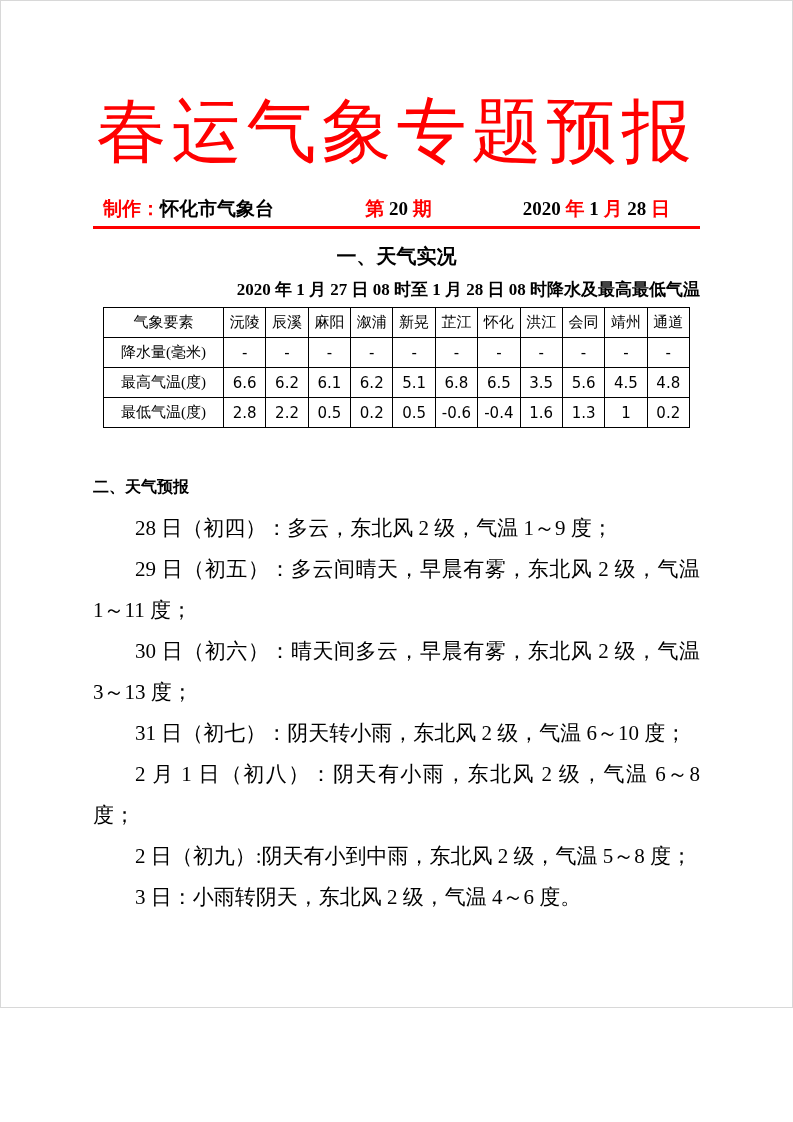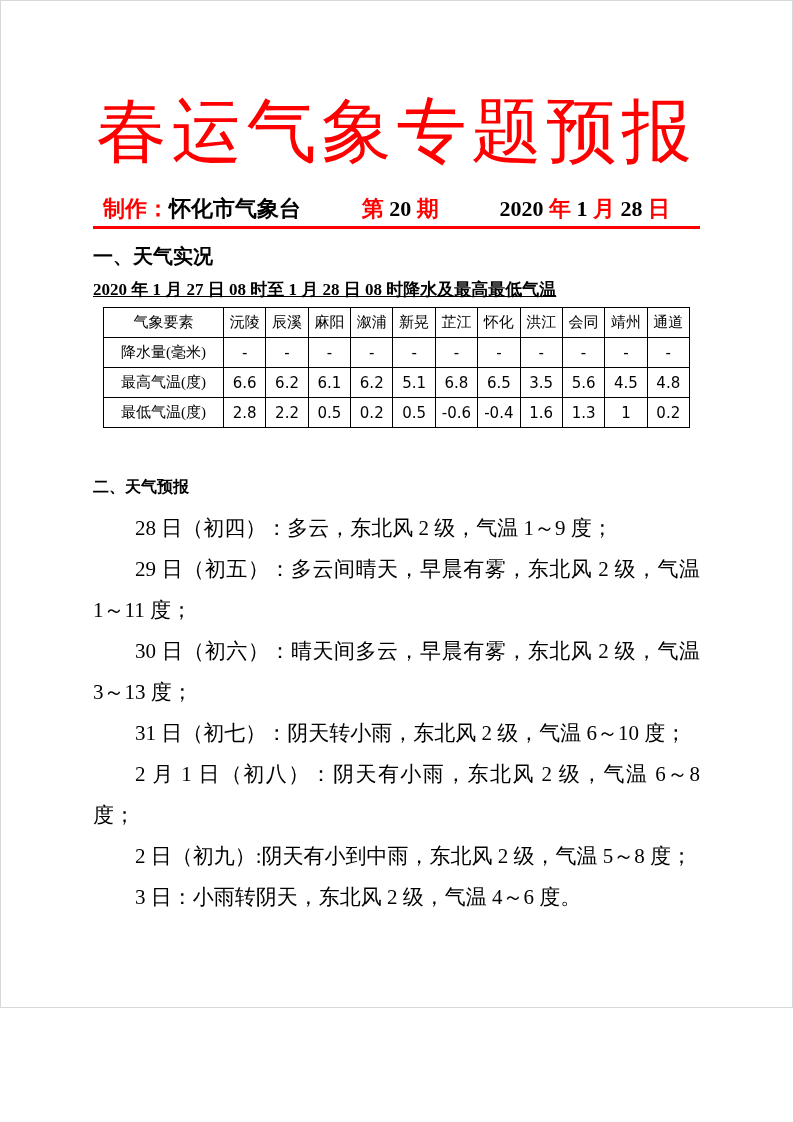--- a/index.html
+++ b/index.html
@@ -24,38 +24,37 @@
     color:#ff0000;
     white-space:nowrap;
     font-weight:normal;
   }
 
   .info-row {
     margin-top:20px;
     display:flex;
     justify-content:space-between;
     align-items:baseline;
-    font-size:22px;
+    font-size:19px;
     font-weight:bold;
     line-height:28px;
     padding:0 30px 0 10px;
   }
   .red { color:#ff0000; }
 
   .red-rule { margin-top:3px; height:3px; background:#ff0000; }
 
-  .h1 { margin-top:14px; font-size:20px; font-weight:bold; line-height:26px; }
+  .h1 { margin-top:14px; font-size:20px; font-weight:bold; line-height:26px;text-align:center; }
 
   .table-title {
     margin-top:10px;
-    text-align:left;
+    text-align:right;
     font-size:17px;
     font-weight:bold;
     line-height:22px;
-    text-decoration:underline;
   }
 
   table.weather-table {
     margin-top:6px;
     margin-left:10px;
     width:587px;
     border-collapse:collapse;
     table-layout:fixed;
   }
   table.weather-table th, table.weather-table td {

